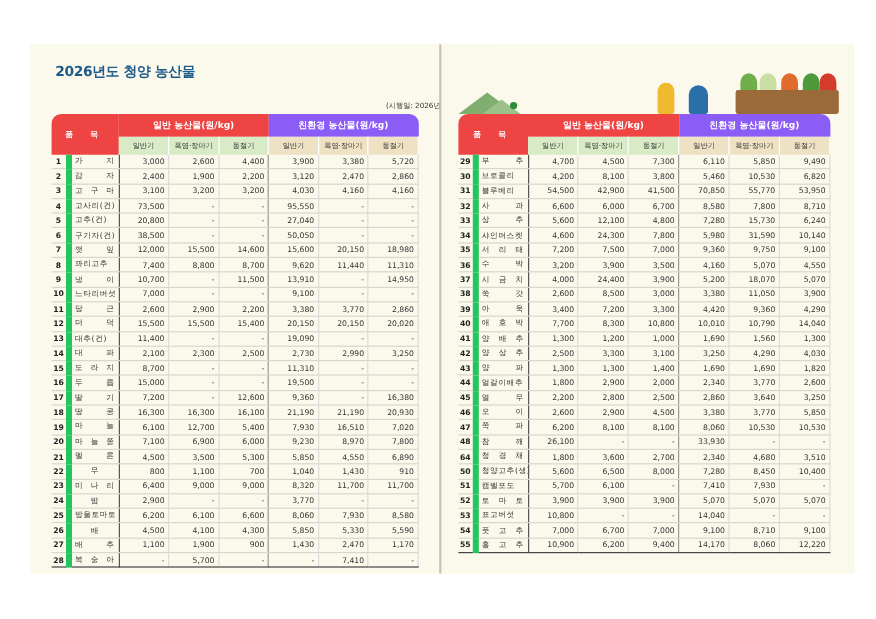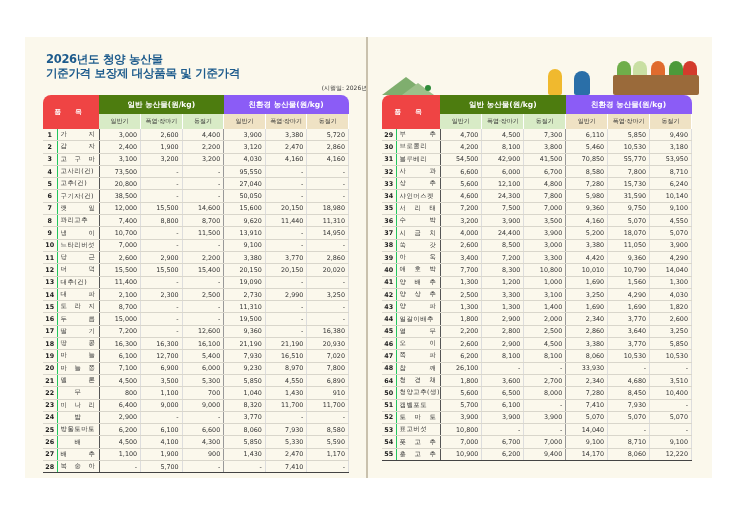--- a/index.html
+++ b/index.html
@@ -9,27 +9,27 @@
   .page.left { left:25px; width:386px; }
   .page.right { left:368px; width:344px; }
   .spine { position:absolute; left:366px; top:37px; width:2px; height:441px; background:#c9c1ad; }
   .title { position:absolute; left:21px; top:15px; color:#1d5b8c; font-weight:bold; font-size:11.5px; line-height:14px; letter-spacing:-0.3px; }
   .effective { position:absolute; right:18px; top:47px; font-size:6px; color:#333; }
   table { border-collapse:collapse; position:absolute; table-layout:fixed; }
   .left table { left:18px; top:58px; width:306px; }
   .right table { left:14px; top:58px; width:310px; }
   th { font-size:6.5px; color:#fff; font-weight:bold; padding:0; }
   th.item { background:#ef4444; border-radius:8px 0 0 0; height:34px; letter-spacing:6px; }
-  th.gen { background:#4d7c0f; height:19px; font-size:7.5px; }
+  th.gen { background:#ef4444; height:19px; font-size:7.5px; }
   th.eco { background:#8b5cf6; height:19px; font-size:7.5px; border-radius:0 8px 0 0; }
   th.sub-gen { background:#d8ebc6; color:#333; font-weight:normal; height:15px; font-size:6px; border-right:1px solid #fff; }
   th.sub-eco { background:#efe2c4; color:#333; font-weight:normal; height:15px; font-size:6px; border-right:1px solid #fff; }
   td { font-size:6.4px; color:#333; height:11.3px; padding:0 3px; border-bottom:1px solid #d9d6cb; white-space:nowrap; overflow:hidden; }
   td.no { font-weight:bold; text-align:center; width:14px; padding:0; color:#222; }
-  td.name { border-left:1px solid #22c55e; border-right:1px solid #555; text-align:justify; text-align-last:justify; letter-spacing:0.5px; }
+  td.name { border-left:5px solid #22c55e; border-right:1px solid #555; text-align:justify; text-align-last:justify; letter-spacing:0.5px; }
   td.name.center { text-align:center; text-align-last:center; }
   td.num { text-align:right; border-right:1px solid #ddd; }
   td.num.split { border-right:1px solid #999; }
   tr.last td { border-bottom:1.5px solid #444; }
   .note { position:absolute; left:18px; top:413px; color:#e8622a; font-size:6.5px; font-weight:bold; }
   .illustration { position:absolute; top:10px; height:48px; }
   .hill { position:absolute; left:14px; top:30px; width:0; height:0; border-left:24px solid transparent; border-right:24px solid transparent; border-bottom:18px solid #7fae6e; }
   .hill2 { position:absolute; left:34px; top:36px; width:0; height:0; border-left:16px solid transparent; border-right:16px solid transparent; border-bottom:12px solid #9cc08a; }
   .tree { position:absolute; left:57px; top:38px; width:6px; height:6px; border-radius:50%; background:#2e8b3a; }
   .people { position:absolute; left:180px; top:22px; width:54px; height:26px; }
@@ -38,21 +38,20 @@
   .veg { position:absolute; left:245px; top:8px; width:86px; height:40px; }
   .basket { position:absolute; left:0; top:20px; width:86px; height:20px; background:#9a6a3a; border-radius:2px; }
   .leaf { position:absolute; top:6px; width:14px; height:16px; border-radius:50% 50% 10% 10%; }
 </style>
 </head>
 <body>
 
 <div class="page left">
   <div class="title">
     <div>2026년도 청양 농산물</div>
-    <div>기준가격 보장제 대상품목 및 기준가격</div>
   </div>
   <div class="effective">(시행일: 2026년 3월 1일)</div>
   <table>
     <colgroup>
         <col style="width:14px">
         <col style="width:42px">
         <col>
         <col>
         <col>
         <col>
@@ -417,21 +416,21 @@
           <td class="num">9,490</td>
         </tr>
         <tr>
           <td class="no">30</td>
           <td class="name">브로콜리</td>
           <td class="num">4,200</td>
           <td class="num">8,100</td>
           <td class="num split">3,800</td>
           <td class="num">5,460</td>
           <td class="num">10,530</td>
-          <td class="num">3,180</td>
+          <td class="num">6,820</td>
         </tr>
         <tr>
           <td class="no">31</td>
           <td class="name">블루베리</td>
           <td class="num">54,500</td>
           <td class="num">42,900</td>
           <td class="num split">41,500</td>
           <td class="num">70,850</td>
           <td class="num">55,770</td>
           <td class="num">53,950</td>

